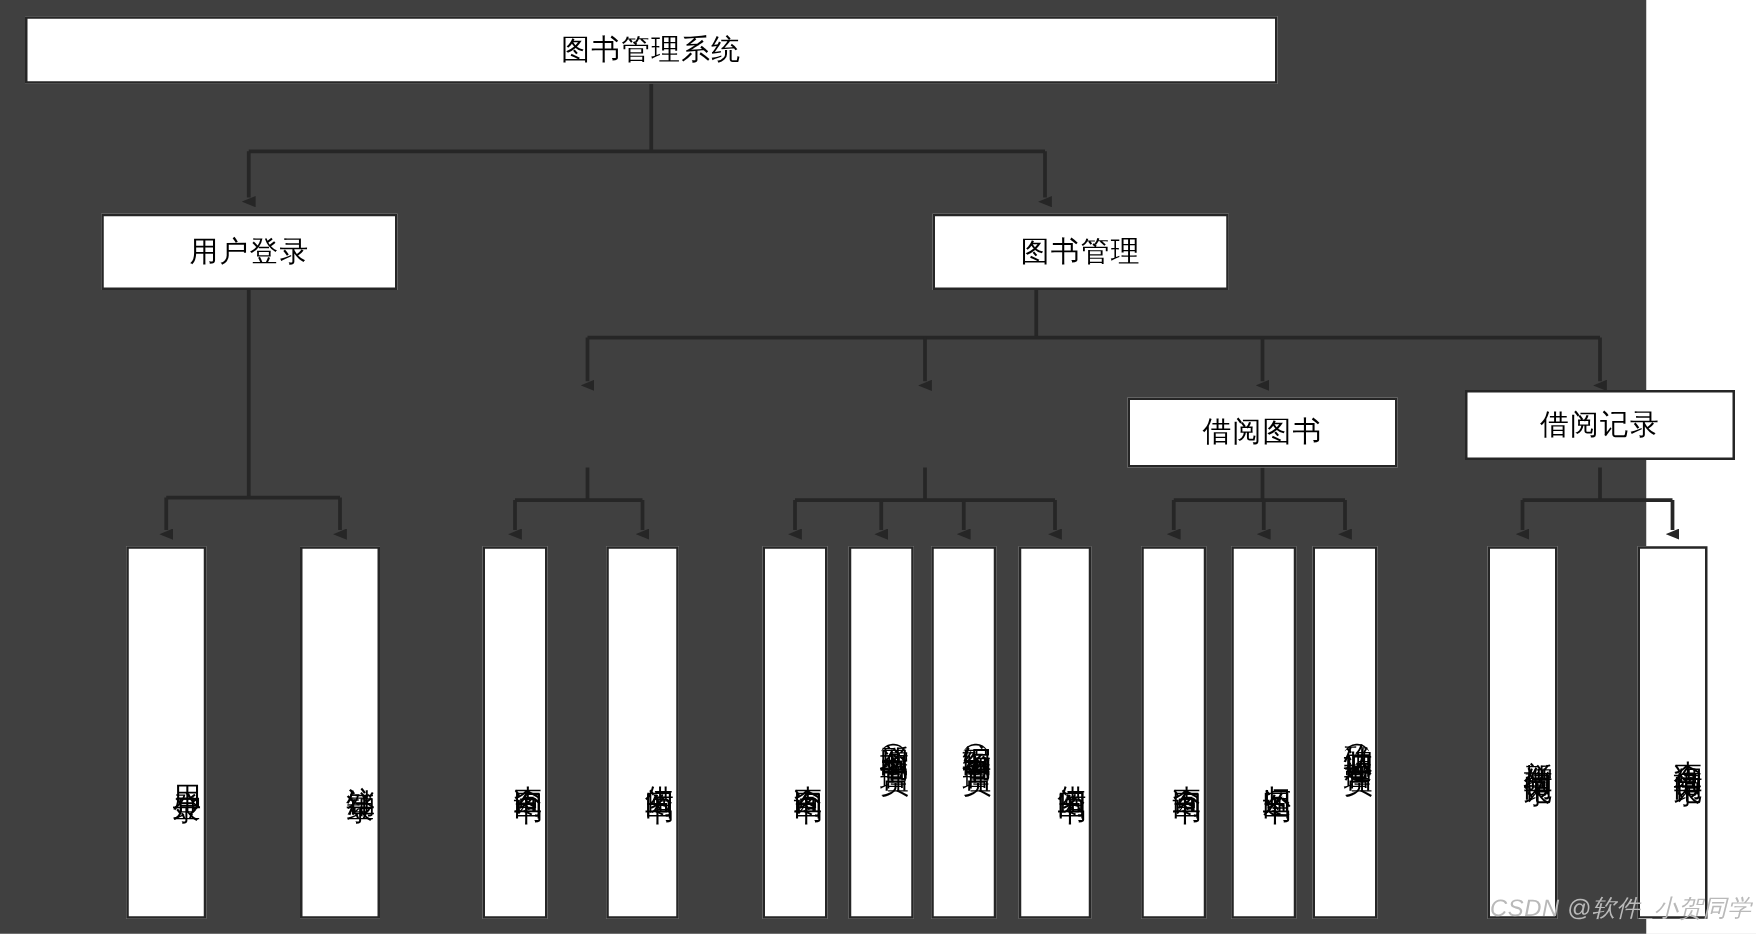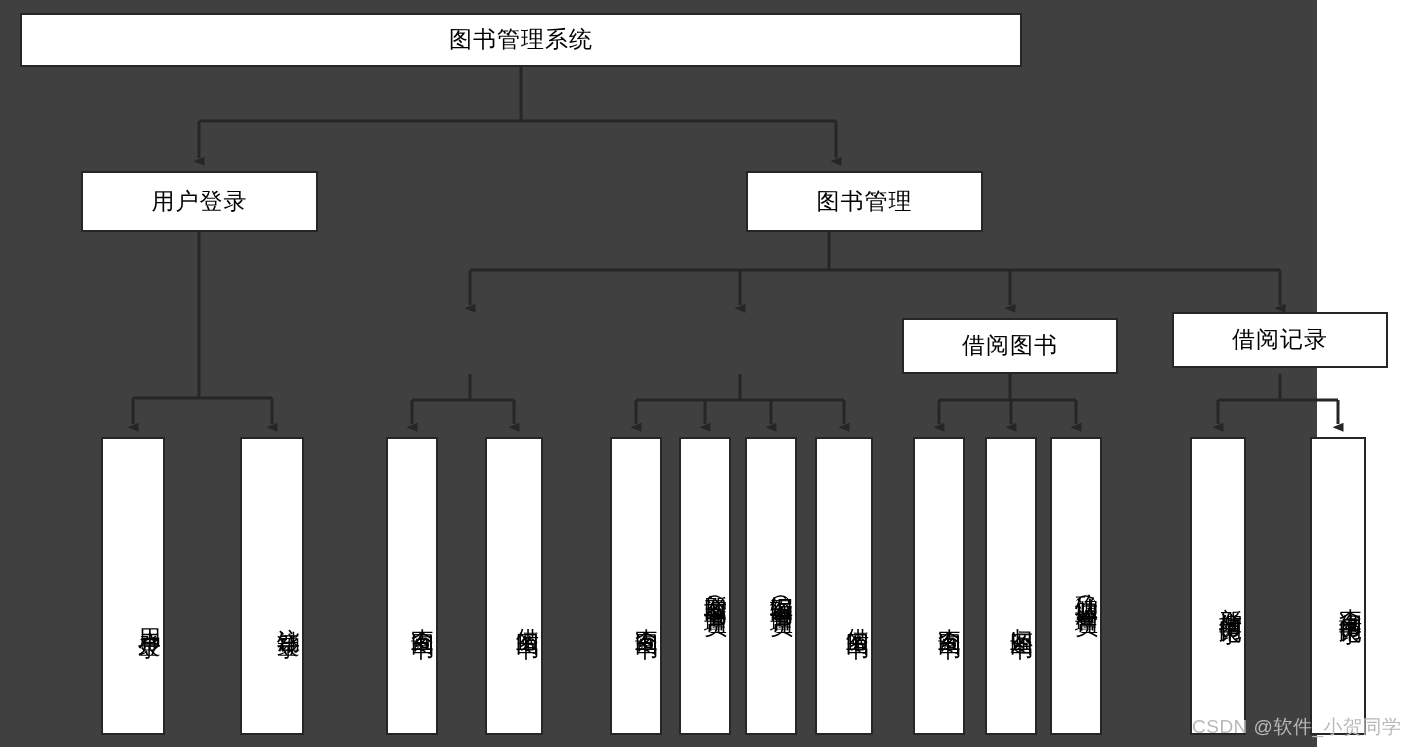--- a/index.html
+++ b/index.html
@@ -179,15 +179,15 @@
     <span>确认归还（管理员）</span>
   </div>
 
   <div class="node v" style="left:1190px; top:437px; width:56px; height:298px; padding-top:26px;">
     <span>新增借阅记录</span>
   </div>
   <div class="node v" style="left:1310px; top:437px; width:56px; height:298px; padding-top:26px;">
     <span>查询借阅记录</span>
   </div>
 
-  <div class="watermark" style="left:1192px; top:714px;">CSDN @软件_小贺同学</div>
+  <div class="watermark" style="left:1192px; top:714px;font-style:italic;">CSDN @软件_小贺同学</div>
 
 </div>
 
 </body></html>

